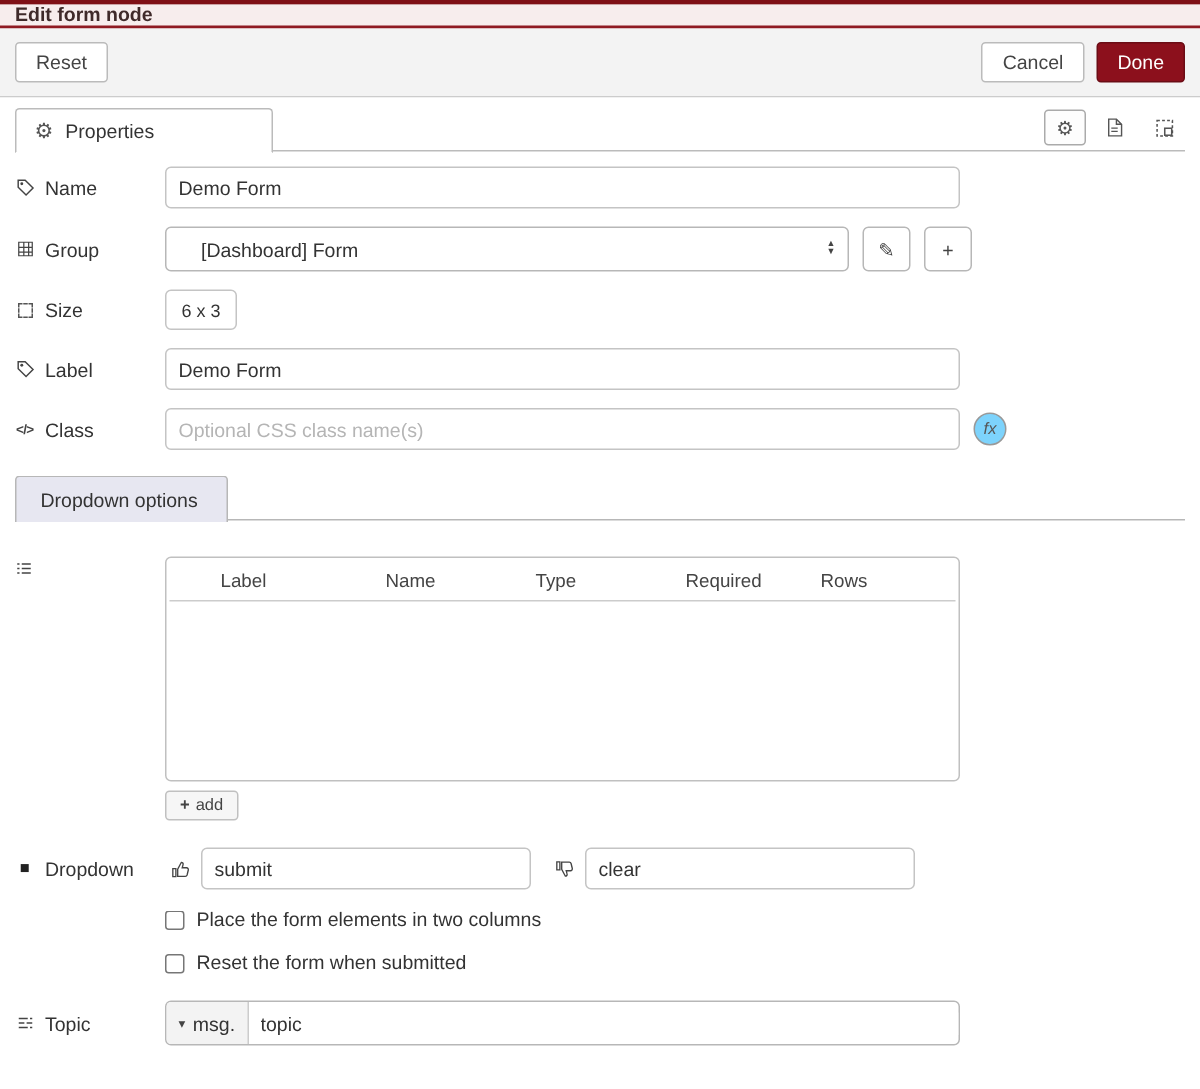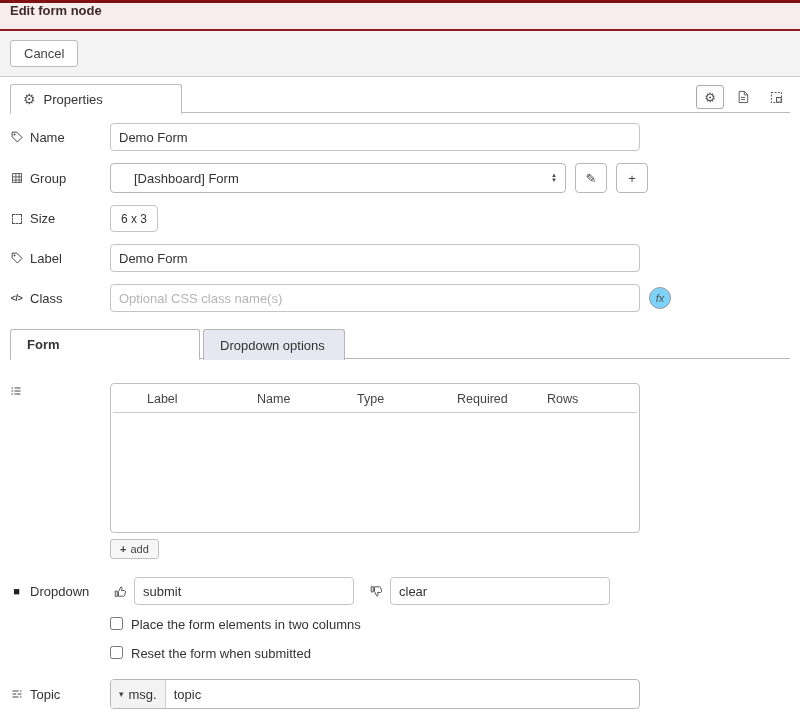--- a/index.html
+++ b/index.html
@@ -7,23 +7,23 @@
   body {
     font-family: "Liberation Sans", sans-serif;
     font-size: 13px;
     color: #333;
     background: #fff;
   }
   .dialog { width: 800px; height: 726px; overflow: hidden; border-top: 3px solid #7f1016; display: flex; flex-direction: column; }
 
   
   .dlg-header {
-    height: 28px; background: #f7eded;
+    height: 16px; background: #f7eded;
     border-bottom: 2px solid #8f1a22;
-    display: flex; align-items: flex-start; padding: 0 10px;
+    display: flex; align-items: flex-end; padding: 0 10px;
   }
   .dlg-title { font-weight: bold; font-size: 13px; color: #3f2a2a; }
 
   
   .toolbar {
     background: #f3f3f3; border-bottom: 1px solid #ccc;
     padding: 9px 10px; display: flex; align-items: center; justify-content: space-between;
     height: 46px;
   }
   .btn {
@@ -114,21 +114,21 @@
     font-family: "Liberation Sans", sans-serif;
   }
 
   
   .buttons-row { margin-top: 18px; }
   .thumb { width: 14px; display: inline-flex; margin: 0 6px 0 4px; color: #444; }
   .thumb.down svg { transform: rotate(180deg) scaleX(-1); }
   .btn-input { width: 220px; }
 
   
-  .check-row { display: flex; align-items: flex-start; margin: 0 0 14px 100px; gap: 8px; }
+  .check-row { display: flex; align-items: flex-end; margin: 0 0 14px 100px; gap: 8px; }
   .check-row input[type="checkbox"] { width: 13px; height: 13px; }
 
   
   .typed-input {
     width: 530px; height: 30px; border: 1px solid #b7b7b7; border-radius: 4px;
     display: flex; align-items: center; overflow: hidden; background: #fff;
   }
   .ti-prefix {
     display: flex; align-items: center; gap: 5px; padding: 0 8px; height: 100%;
     background: #f3f3f3; border-right: 1px solid #ccc; cursor: pointer; color: #333;
@@ -142,21 +142,25 @@
 </head>
 <body>
 
 <div class="dialog">
 
   <div class="dlg-header">
     <span class="dlg-title">Edit form node</span>
   </div>
 
   <div class="toolbar">
-    <button class="btn">Cancel</button>
+    <button class="btn">Reset</button>
+    <div class="btn-group">
+      <button class="btn">Cancel</button>
+      <button class="btn btn-primary">Done</button>
+    </div>
   </div>
 
   <div class="content">
 
     <div class="tabbar">
       <div class="tab">
         <span class="gear">⚙</span>
         <span>Properties</span>
       </div>
       <div class="tab-actions">
@@ -244,23 +248,20 @@
     <div class="form-row">
       <div class="row-label">
         <span class="ico code-ico">&lt;/&gt;</span>
         <span>Class</span>
       </div>
       <input class="text-input" type="text" placeholder="Optional CSS class name(s)" style="">
       <button class="fx-btn">fx</button>
     </div>
 
     <div class="subtabbar">
-      <div class="subtab active">
-        <span>Form</span>
-      </div>
       <div class="subtab inactive">
         <span>Dropdown options</span>
       </div>
     </div>
 
     <div class="fe-section">
       <div class="fe-label">
         <span class="ico" style="margin-top:2px;">
           <svg width="12" height="12" viewBox="0 0 16 16">
               <path d="M2 4h2 M6 4h8 M2 8h2 M6 8h8 M2 12h2 M6 12h8" stroke="#444" stroke-width="1.4" fill="none"></path>

